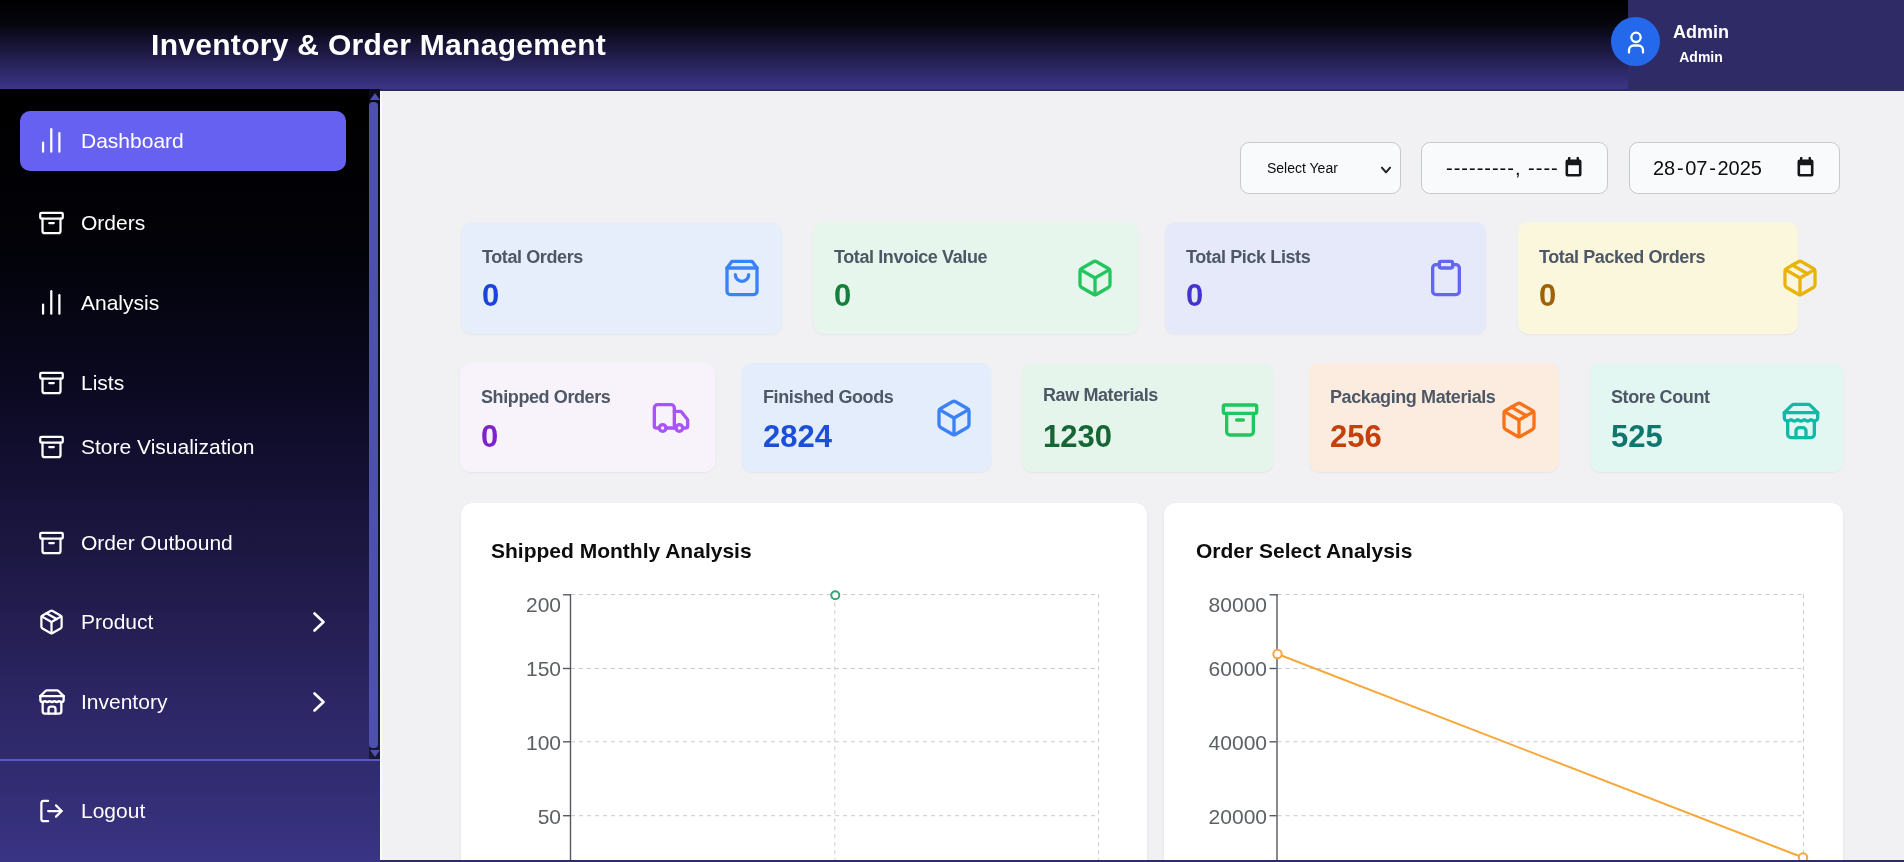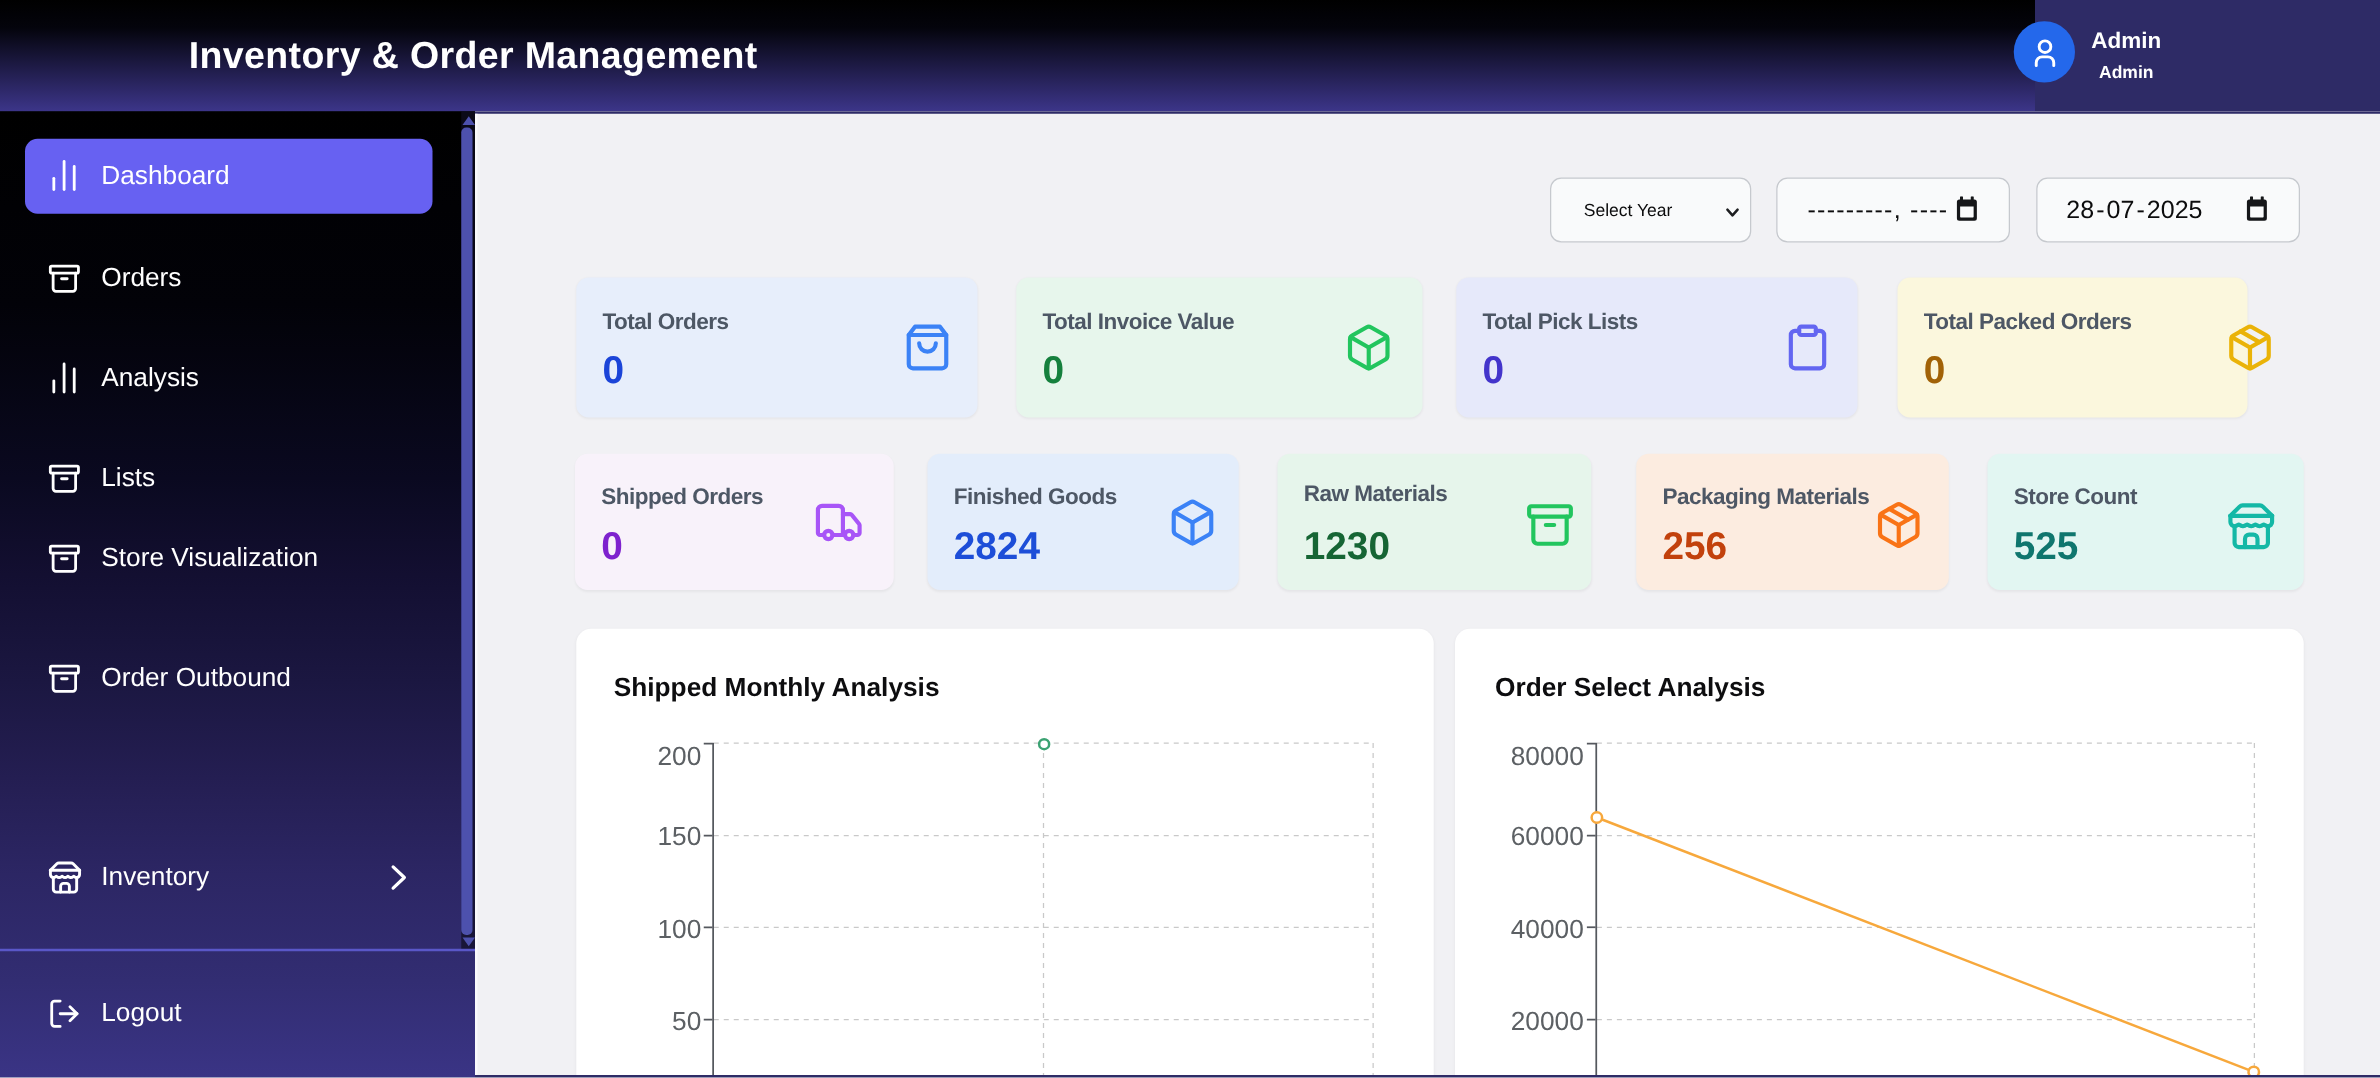--- a/index.html
+++ b/index.html
@@ -112,20 +112,32 @@
         </svg>
       <span class="tx">Store Visualization</span>
     </div>
     <div class="abs mi" style="top:424px;">
       <svg class="ic" viewBox="0 0 24 24" fill="none" stroke="#fff" stroke-width="2" stroke-linecap="round" stroke-linejoin="round">
           <rect x="2" y="3" width="20" height="5" rx="1"></rect>
           <path d="M4 8v11a2 2 0 0 0 2 2h12a2 2 0 0 0 2-2V8"></path>
           <path d="M10 12h4"></path>
         </svg>
       <span class="tx">Order Outbound</span>
+    </div>
+    <div class="abs mi" style="top:503px;">
+      <svg class="ic" viewBox="0 0 24 24" fill="none" stroke="#fff" stroke-width="2" stroke-linecap="round" stroke-linejoin="round">
+          <path d="m7.5 4.27 9 5.15"></path>
+          <path d="M21 8a2 2 0 0 0-1-1.73l-7-4a2 2 0 0 0-2 0l-7 4A2 2 0 0 0 3 8v8a2 2 0 0 0 1 1.73l7 4a2 2 0 0 0 2 0l7-4A2 2 0 0 0 21 16Z"></path>
+          <path d="m3.3 7 8.7 5 8.7-5"></path>
+          <path d="M12 22V12"></path>
+        </svg>
+      <span class="tx">Product</span>
+      <svg class="ch" viewBox="0 0 14 22" fill="none" stroke="#fff" stroke-width="2.6" stroke-linecap="round" stroke-linejoin="round">
+          <path d="M2.5 2.5 11.5 11 2.5 19.5"></path>
+        </svg>
     </div>
     <div class="abs mi" style="top:583px;">
       <svg class="ic" style="width:28px;height:28px;" viewBox="0 0 24 24" fill="none" stroke="#fff" stroke-width="2" stroke-linecap="round" stroke-linejoin="round">
           <path d="m2 7 4.41-4.41A2 2 0 0 1 7.83 2h8.34a2 2 0 0 1 1.42.59L22 7"></path>
           <path d="M4 12v8a2 2 0 0 0 2 2h12a2 2 0 0 0 2-2v-8"></path>
           <path d="M15 22v-4a2 2 0 0 0-2-2h-2a2 2 0 0 0-2 2v4"></path>
           <path d="M2 7h20"></path>
           <path d="M22 7v3a2 2 0 0 1-2 2a2.7 2.7 0 0 1-1.59-.63.7.7 0 0 0-.82 0A2.7 2.7 0 0 1 16 12a2.7 2.7 0 0 1-1.59-.63.7.7 0 0 0-.82 0A2.7 2.7 0 0 1 12 12a2.7 2.7 0 0 1-1.59-.63.7.7 0 0 0-.82 0A2.7 2.7 0 0 1 8 12a2.7 2.7 0 0 1-1.59-.63.7.7 0 0 0-.82 0A2.7 2.7 0 0 1 4 12a2 2 0 0 1-2-2V7"></path>
         </svg>
       <span class="tx">Inventory</span>

